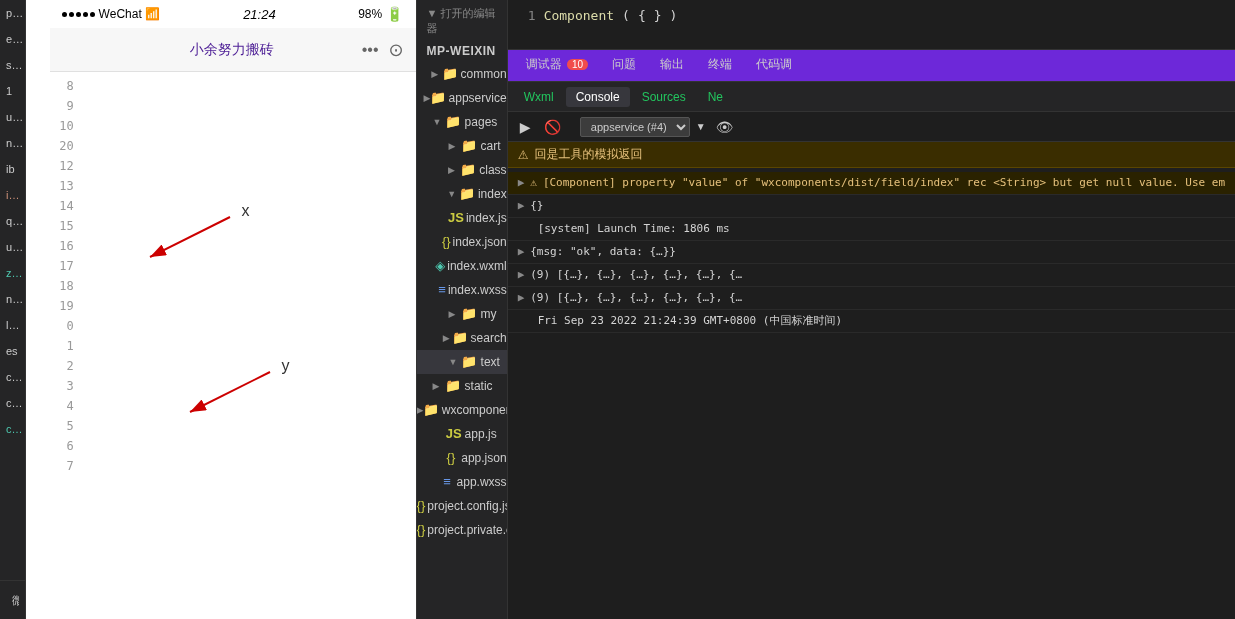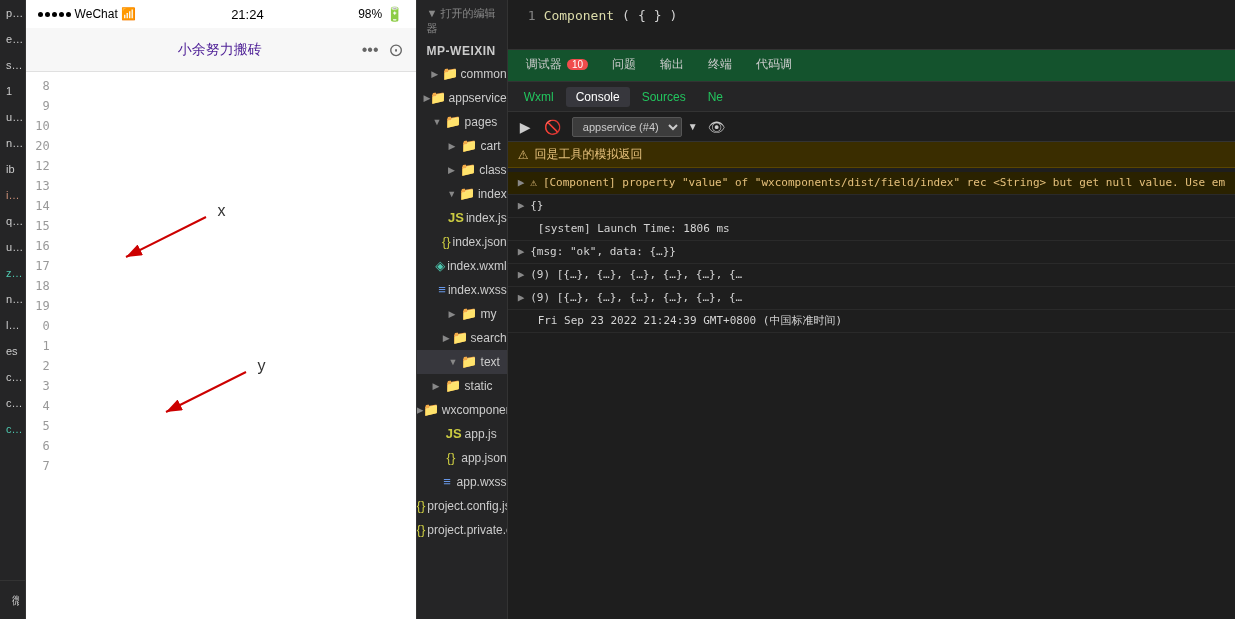--- a/index.html
+++ b/index.html
@@ -45,35 +45,36 @@
     }
     #phone-frame {
       width: 390px;
       height: 619px;
       background: #fff;
       border-radius: 0;
       overflow: hidden;
       display: flex;
       flex-direction: column;
       position: relative;
+      padding-left: 24px;
     }
     #phone-status-bar {
       background: #fff;
       display: flex;
       justify-content: space-between;
       align-items: center;
       padding: 4px 12px;
       font-size: 12px;
       color: #000;
       height: 28px;
     }
     .status-left { display: flex; align-items: center; gap: 4px; }
     .status-dots { display: flex; gap: 2px; }
     .status-dot { width: 5px; height: 5px; border-radius: 50%; background: #000; }
-    .status-time { font-size: 13px; font-weight: 500; }
+    .status-time { font-size: 13px; font-weight: 500; font-style: italic; }
     .status-right { display: flex; align-items: center; gap: 4px; font-size: 12px; }
     #phone-titlebar {
       background: #f7f7f7;
       border-bottom: 1px solid #e0e0e0;
       display: flex;
       align-items: center;
       justify-content: space-between;
       padding: 0 12px;
       height: 44px;
     }
@@ -164,21 +165,21 @@
       height: 50px;
       border-bottom: 1px solid #333;
     }
     .code-line { display: flex; gap: 8px; }
     .code-num { color: #858585; min-width: 20px; text-align: right; }
     .code-yellow { color: #dcdcaa; }
     .code-white { color: #d4d4d4; }
 
     
     #debug-tabs {
-      background: #14532d;
+      background: #6d28d9;
       display: flex;
       align-items: center;
       padding: 0 8px;
       gap: 4px;
       border-bottom: 1px solid #333;
       height: 32px;
     }
     .debug-tab {
       padding: 4px 10px;
       font-size: 12px;
@@ -213,20 +214,21 @@
       font-size: 14px;
       padding: 2px 4px;
     }
     .console-select {
       background: #3c3c3c;
       border: 1px solid #555;
       color: #ccc;
       font-size: 11px;
       padding: 2px 6px;
       border-radius: 2px;
+      margin-left: 8px;
     }
     .console-arrow-down { font-size: 10px; color: #ccc; }
 
     
     #warning-banner {
       background: #3a2d00;
       color: #e5c07b;
       padding: 4px 10px;
       font-size: 12px;
       display: flex;

